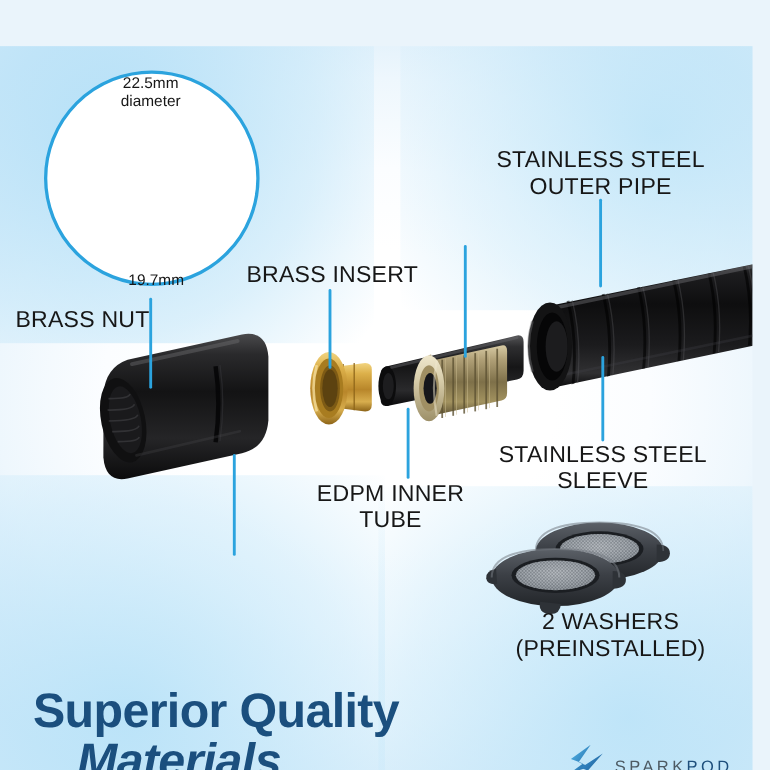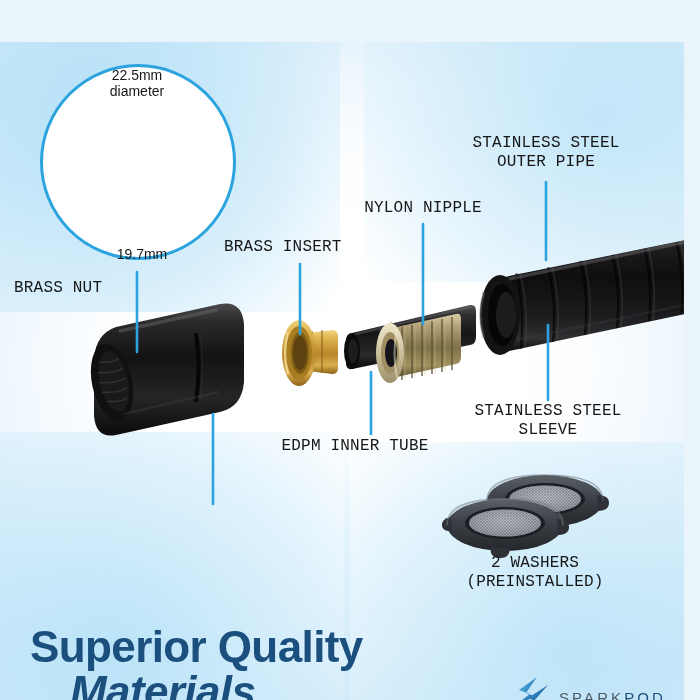--- a/index.html
+++ b/index.html
@@ -19,22 +19,22 @@
   .wash.tl{left:-180px;top:-200px;width:520px;height:470px;
     background:radial-gradient(ellipse at 55% 60%, rgba(178,223,247,.95) 0%, rgba(197,231,249,.62) 45%, rgba(255,255,255,0) 72%);}
   .wash.tr{right:-200px;top:-190px;width:520px;height:430px;
     background:radial-gradient(ellipse at 45% 62%, rgba(188,228,248,.85) 0%, rgba(206,235,250,.5) 45%, rgba(255,255,255,0) 72%);}
   .wash.bl{left:-210px;bottom:-210px;width:560px;height:520px;
     background:radial-gradient(ellipse at 58% 42%, rgba(183,226,248,.9) 0%, rgba(201,233,250,.55) 46%, rgba(255,255,255,0) 73%);}
   .wash.br{right:-200px;bottom:-200px;width:540px;height:500px;
     background:radial-gradient(ellipse at 42% 42%, rgba(186,227,248,.88) 0%, rgba(203,234,250,.52) 46%, rgba(255,255,255,0) 73%);}
 
   .lbl{
-    position:absolute;color:#171717;font-size:16px;font-weight:400;
-    letter-spacing:.2px;line-height:1.16;white-space:pre-line;font-family:Liberation Mono, monospace;
+    position:absolute;color:#171717;font-size:21px;font-weight:400;
+    letter-spacing:.2px;line-height:1.16;white-space:pre-line;
   }
   .lbl.c{text-align:center;}
   .lbl.l{text-align:left;}
 
   
   #callout{
     position:absolute;left:40px;top:22px;width:196px;height:196px;
     border-radius:50%;border:3px solid #2ba3de;background:#ffffff;
     box-sizing:border-box;
   }
@@ -300,32 +300,31 @@
 
   <div id="callout"></div>
   <div class="dimtxt" style="left:88px;top:26px;width:98px;">22.5mm
 diameter</div>
   <div class="dimtxt" style="left:96px;top:205px;width:92px;">19.7mm</div>
 
   <div class="lbl l" style="left:224px;top:196px;">BRASS INSERT</div>
 
   <div class="lbl l" style="left:14px;top:237px;">BRASS NUT</div>
 
-  <div class="lbl c" style="left:333px;top:157px;width:180px;">NYLON NIPPLE</div>
 
   <div class="lbl c" style="left:446px;top:92px;width:200px;">STAINLESS STEEL
 OUTER PIPE</div>
 
   <div class="lbl c" style="left:448px;top:360px;width:200px;">STAINLESS STEEL
 SLEEVE</div>
 
   <div class="lbl c" style="left:259px;top:395px;width:192px;">EDPM INNER TUBE</div>
 
 
-  <div class="lbl c" style="left:435px;top:512px;width:200px;">2 WASHERS
+  <div class="lbl c" style="left:455px;top:512px;width:200px;">2 WASHERS
 (PREINSTALLED)</div>
 
   <div id="headline">
     <span class="l1">Superior Quality</span>
     <span class="l2">Materials</span>
   </div>
 
   <div id="logo">
     <svg width="34" height="42" viewBox="0 0 34 42">
       <path d="M21 1 L3 14 L14 18 L2 27 L20 21 L10 17 Z" fill="url(#b1)"></path>

